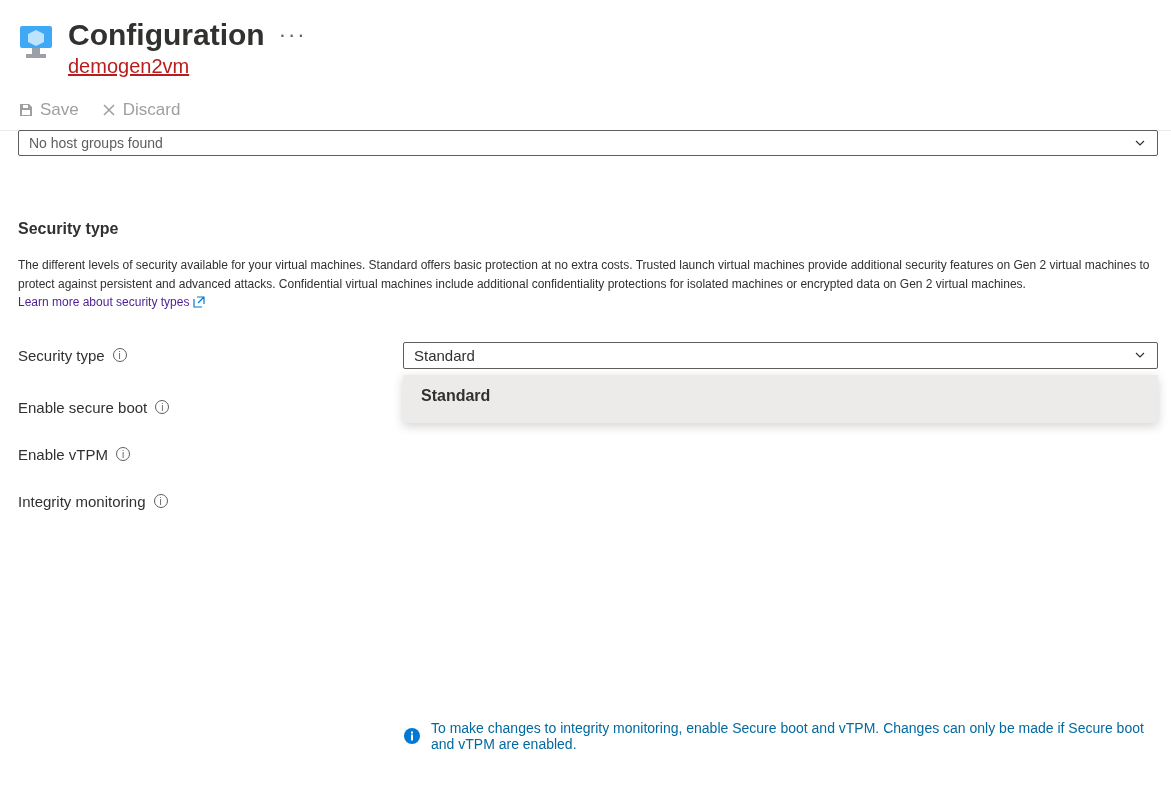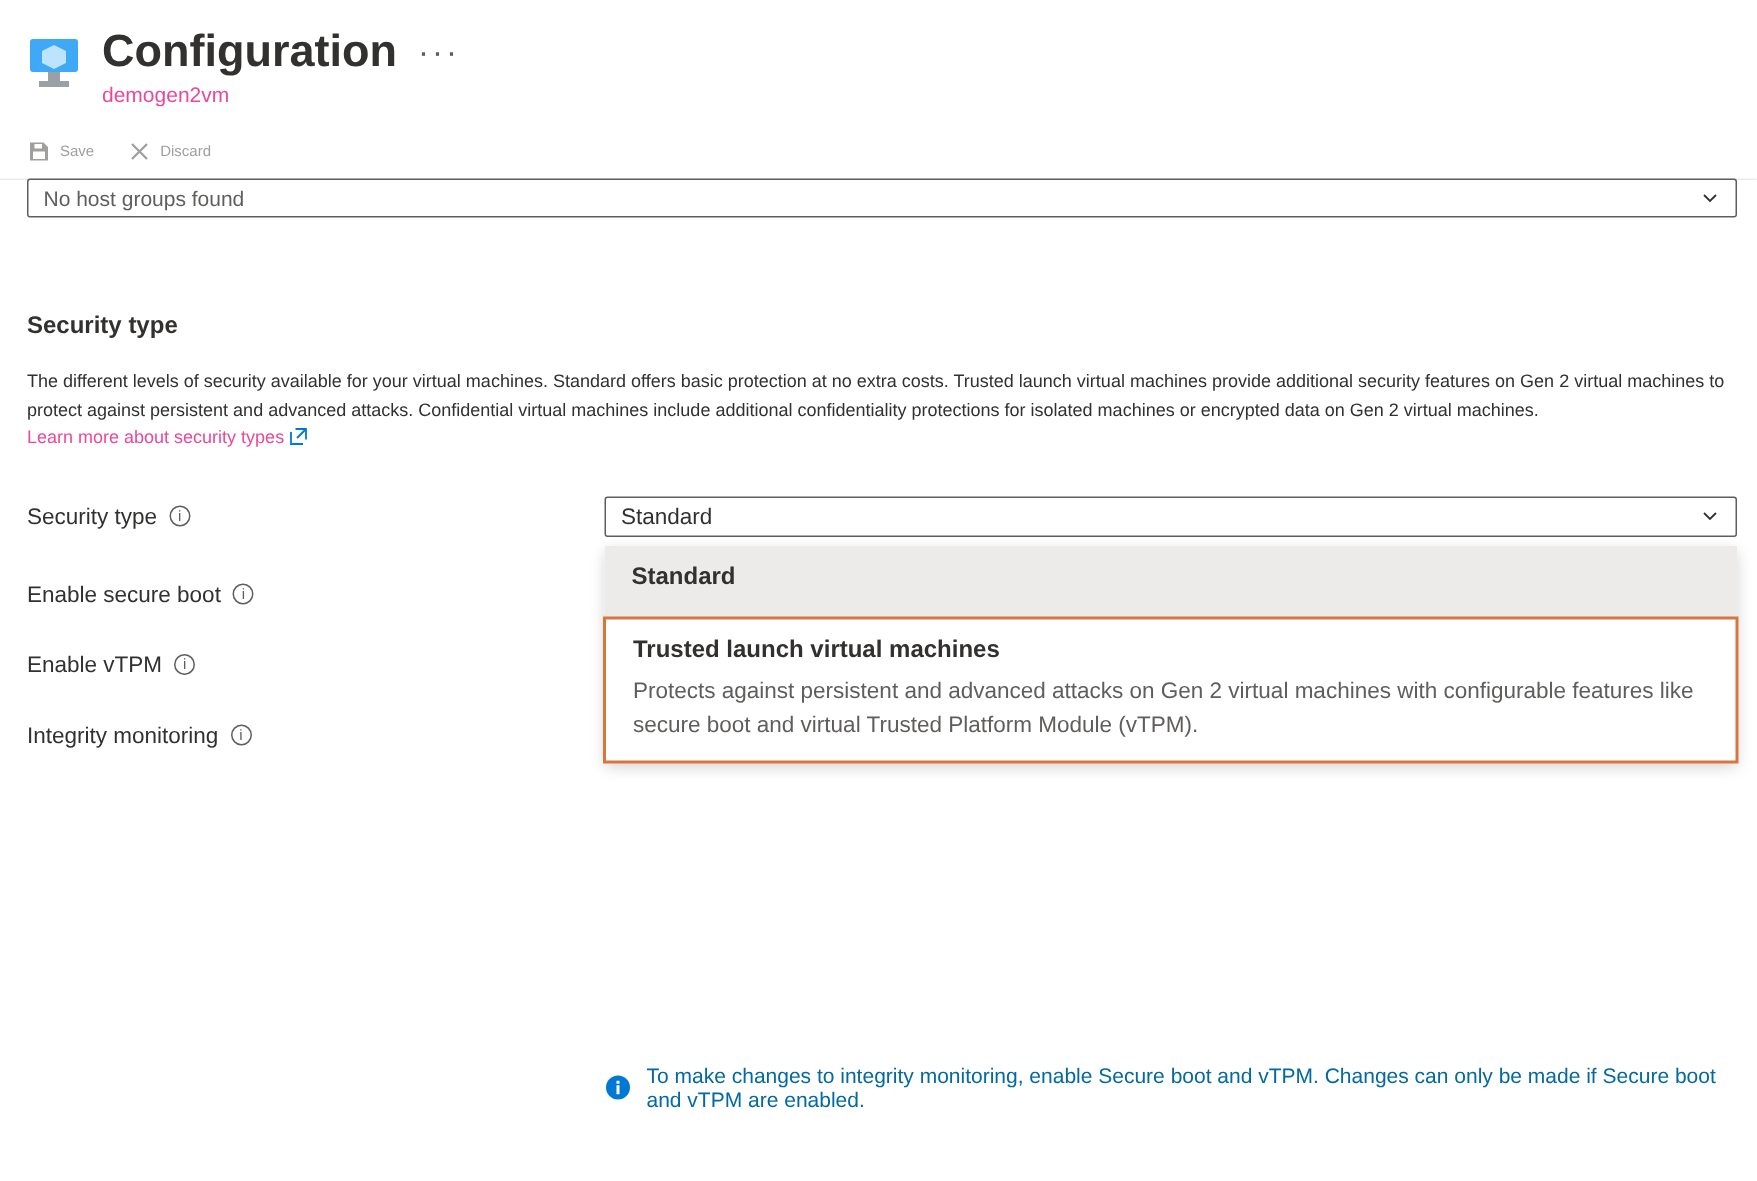--- a/index.html
+++ b/index.html
@@ -25,43 +25,44 @@
     margin-top: 6px;
   }
   .page-title {
     font-size: 30px;
     font-weight: 600;
     margin: 0;
     line-height: 1.1;
   }
   .subtitle {
     margin: 4px 0 0 0;
-    color: #ec4899;
-    font-size: 14px;
+    color: #b91c1c;
+    font-size: 20px;
+    text-decoration: underline;
   }
   .title-menu {
     color: #605e5c;
     font-size: 22px;
     padding-top: 6px;
     letter-spacing: 2px;
     line-height: 1;
   }
   
   .toolbar {
     display: flex;
     gap: 22px;
     margin: 22px 0 10px 0;
     color: #a19f9d;
     align-items: center;
   }
   .tool-btn {
     display: inline-flex;
     align-items: center;
     gap: 6px;
-    font-size: 10px;
+    font-size: 17px;
     color: #a19f9d;
     cursor: default;
   }
   .tool-btn svg { fill: #a19f9d; }
   .separator {
     border: none;
     border-top: 1px solid #edebe9;
     margin: 0 -18px;
   }
   
@@ -83,21 +84,21 @@
     font-weight: 600;
     margin: 0 0 18px 0;
   }
   .section-desc {
     font-size: 12px;
     line-height: 1.55;
     margin: 0 0 4px 0;
     color: #323130;
   }
   .learn-link {
-    color: #ec4899;
+    color: #4c1d95;
     text-decoration: none;
     display: inline-flex;
     align-items: center;
     gap: 4px;
   }
   
   .form-area { margin-top: 30px; position: relative; }
   .form-row {
     display: flex;
     align-items: center;
@@ -253,24 +254,20 @@
                 <path d="M3 5l4 4 4-4" fill="none" stroke="#323130" stroke-width="1.2"></path>
               </svg>
           </span>
         </div>
       </div>
 
       <div class="dropdown-list">
         <div class="dd-item selected">
           <p class="dd-title">Standard</p>
         </div>
-        <div class="dd-item highlight">
-          <p class="dd-title">Trusted launch virtual machines</p>
-          <p class="dd-desc">Protects against persistent and advanced attacks on Gen 2 virtual machines with configurable features like secure boot and virtual Trusted Platform Module (vTPM).</p>
-        </div>
       </div>
 
       <div class="form-row">
         <div class="form-label">
           <span>Enable secure boot</span>
           <span class="info-i">i</span>
         </div>
       </div>
 
       <div class="form-row">

